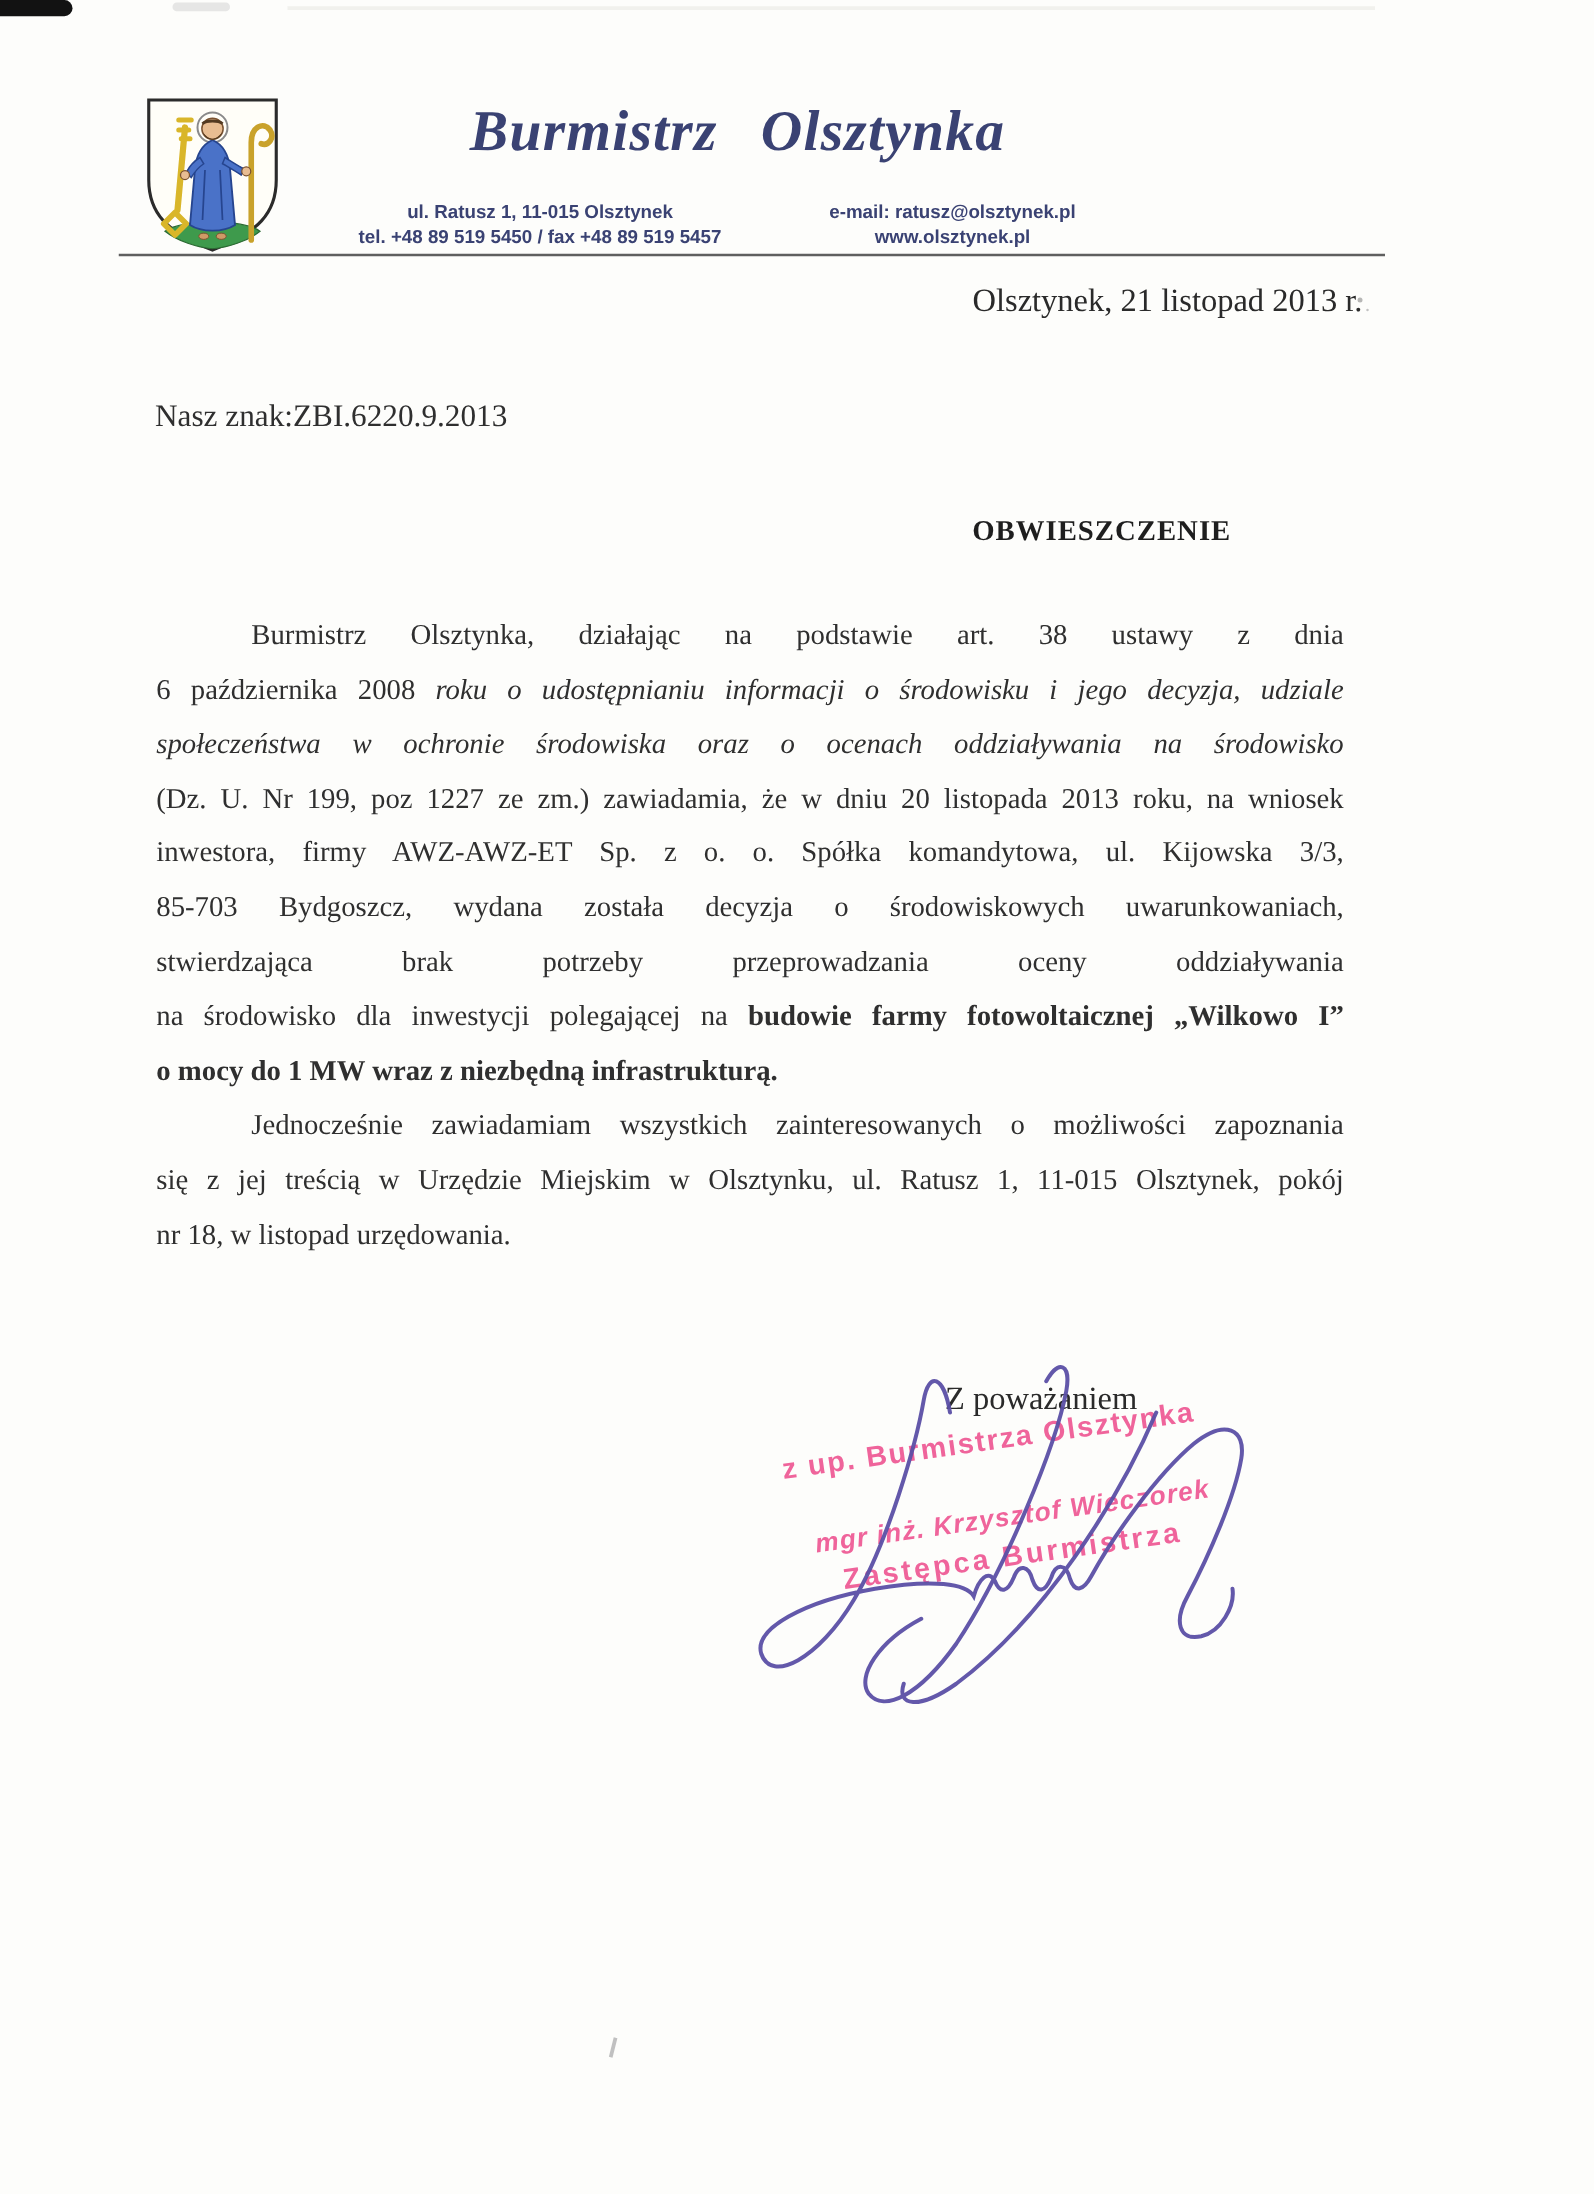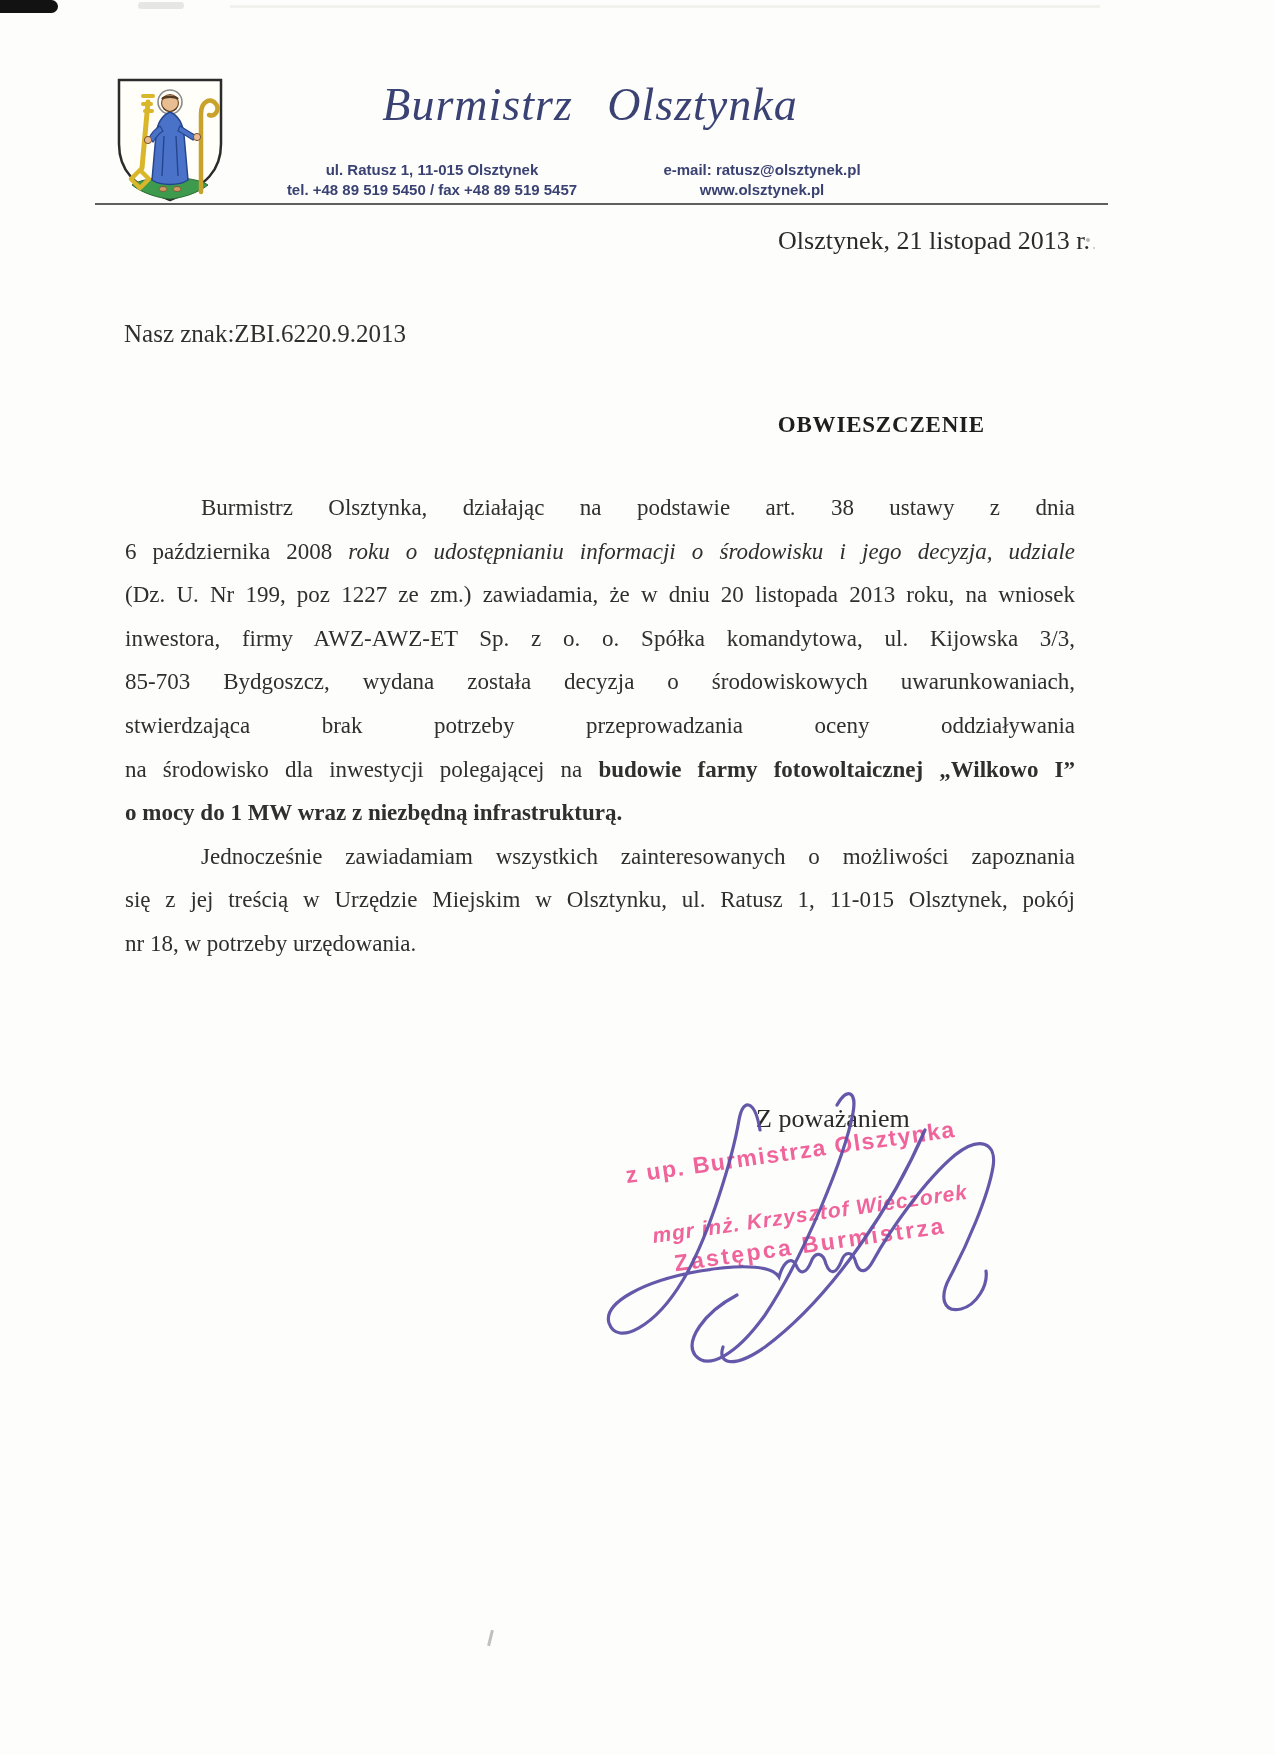--- a/index.html
+++ b/index.html
@@ -10,21 +10,21 @@
   
   .corner-mark{left:0;top:0;width:58px;height:13px;background:#121212;border-radius:0 7px 7px 0;}
   .corner-smudge{left:138px;top:2px;width:46px;height:7px;background:#dcdcdc;border-radius:4px;opacity:.7;}
   .top-streak{left:230px;top:5px;width:870px;height:3px;background:#ededea;opacity:.8;}
   .bottom-mark{left:489px;top:1630px;width:3px;height:16px;background:#b5b5b5;transform:rotate(14deg);opacity:.85;}
   .edge-specks{left:1086px;top:238px;width:4px;height:4px;background:#9a9a9a;border-radius:50%;box-shadow:6px 8px 0 -1px #aaa;opacity:.7;}
 
   
   .crest{left:112px;top:76px;width:116px;height:130px;}
   .org-title{left:240px;top:78px;width:700px;text-align:center;
-             font-size:46px;font-weight:normal;font-style:italic;
+             font-size:46px;font-weight:bold;font-style:italic;
              letter-spacing:1px;word-spacing:22px;color:var(--accent);}
   .addr{font-family:"Liberation Sans", sans-serif;font-weight:bold;font-size:15px;
         line-height:20px;color:var(--accent);text-align:center;}
   .addr-left{left:252px;top:160px;width:360px;}
   .addr-right{left:622px;top:160px;width:280px;}
   .header-rule{left:95px;top:203px;width:1013px;height:2px;background:#5f5f5f;}
 
   
   .date-line{top:226px;right:185px;font-size:26px;color:#2a2a2a;}
   .reference{left:124px;top:320px;font-size:25px;color:#2f2f2f;}
@@ -98,29 +98,30 @@
 
 <div class="abs header-rule"></div>
 
 <div class="abs date-line">Olsztynek, 21 listopad 2013 r.</div>
 <div class="abs reference">Nasz znak:ZBI.6220.9.2013</div>
 
 <div class="abs notice-heading">OBWIESZCZENIE</div>
 <div class="abs notice-body">
     <div class="body-line j ind"><span>Burmistrz Olsztynka, działając na podstawie art. 38 ustawy z dnia</span></div>
     <div class="body-line j"><span>6 października 2008 </span><span class="it">roku o udostępnianiu informacji o środowisku i jego decyzja, udziale</span></div>
+    <div class="body-line j"><span class="it">społeczeństwa w ochronie środowiska oraz o ocenach oddziaływania na środowisko</span></div>
     <div class="body-line j"><span>(Dz. U. Nr 199, poz 1227 ze zm.) zawiadamia, że w dniu 20 listopada 2013 roku, na wniosek</span></div>
     <div class="body-line j"><span>inwestora, firmy AWZ-AWZ-ET Sp. z o. o. Spółka komandytowa, ul. Kijowska 3/3,</span></div>
     <div class="body-line j"><span>85-703 Bydgoszcz, wydana została decyzja o środowiskowych uwarunkowaniach,</span></div>
     <div class="body-line j"><span>stwierdzająca brak potrzeby przeprowadzania oceny oddziaływania</span></div>
     <div class="body-line j"><span>na środowisko dla inwestycji polegającej na </span><span class="bd">budowie farmy fotowoltaicznej „Wilkowo I”</span></div>
     <div class="body-line"><span class="bd">o mocy do 1 MW wraz z niezbędną infrastrukturą.</span></div>
     <div class="body-line j ind"><span>Jednocześnie zawiadamiam wszystkich zainteresowanych o możliwości zapoznania</span></div>
     <div class="body-line j"><span>się z jej treścią w Urzędzie Miejskim w Olsztynku, ul. Ratusz 1, 11-015 Olsztynek, pokój</span></div>
-    <div class="body-line"><span>nr 18, w potrzeby urzędowania.</span></div>
+    <div class="body-line"><span>nr 18, w listopad urzędowania.</span></div>
   </div>
 
 <div class="abs valediction">Z poważaniem</div>
 
 <div class="abs stamp">
   <div class="stamp-l1">z up. Burmistrza Olsztynka</div>
   <div class="stamp-l2">mgr inż. Krzysztof Wieczorek</div>
   <div class="stamp-l3">Zastępca Burmistrza</div>
 </div>
 

